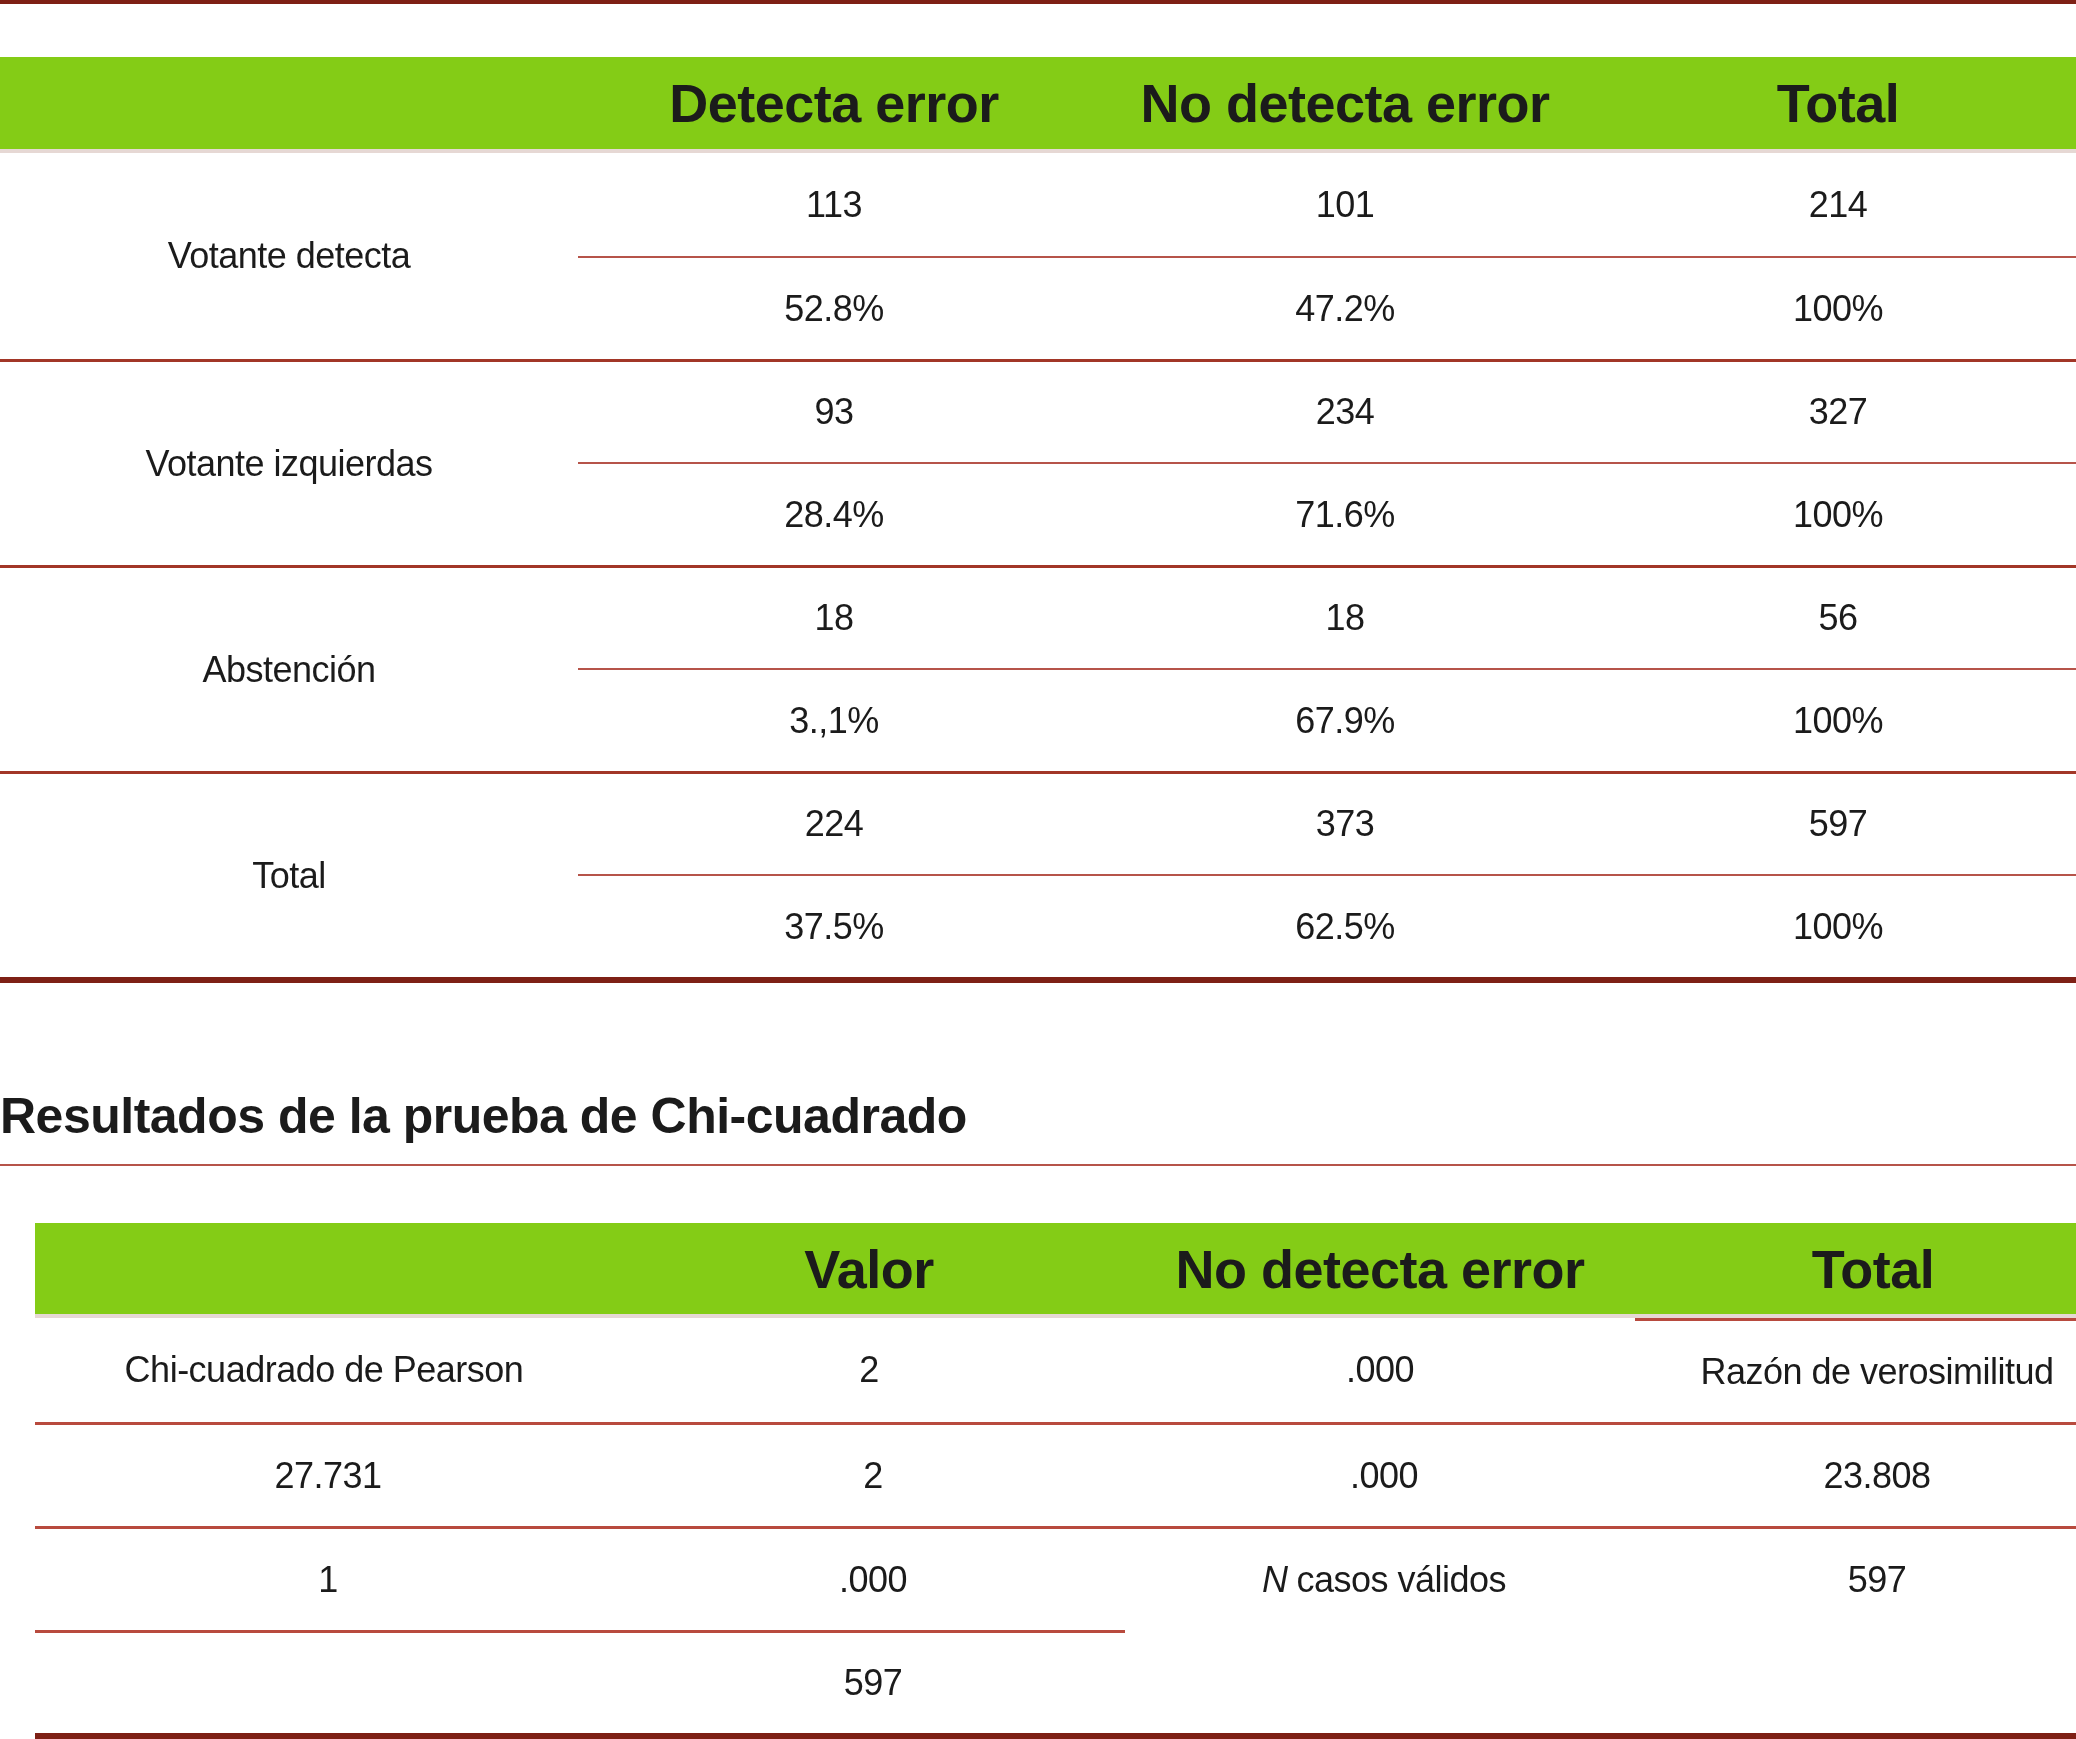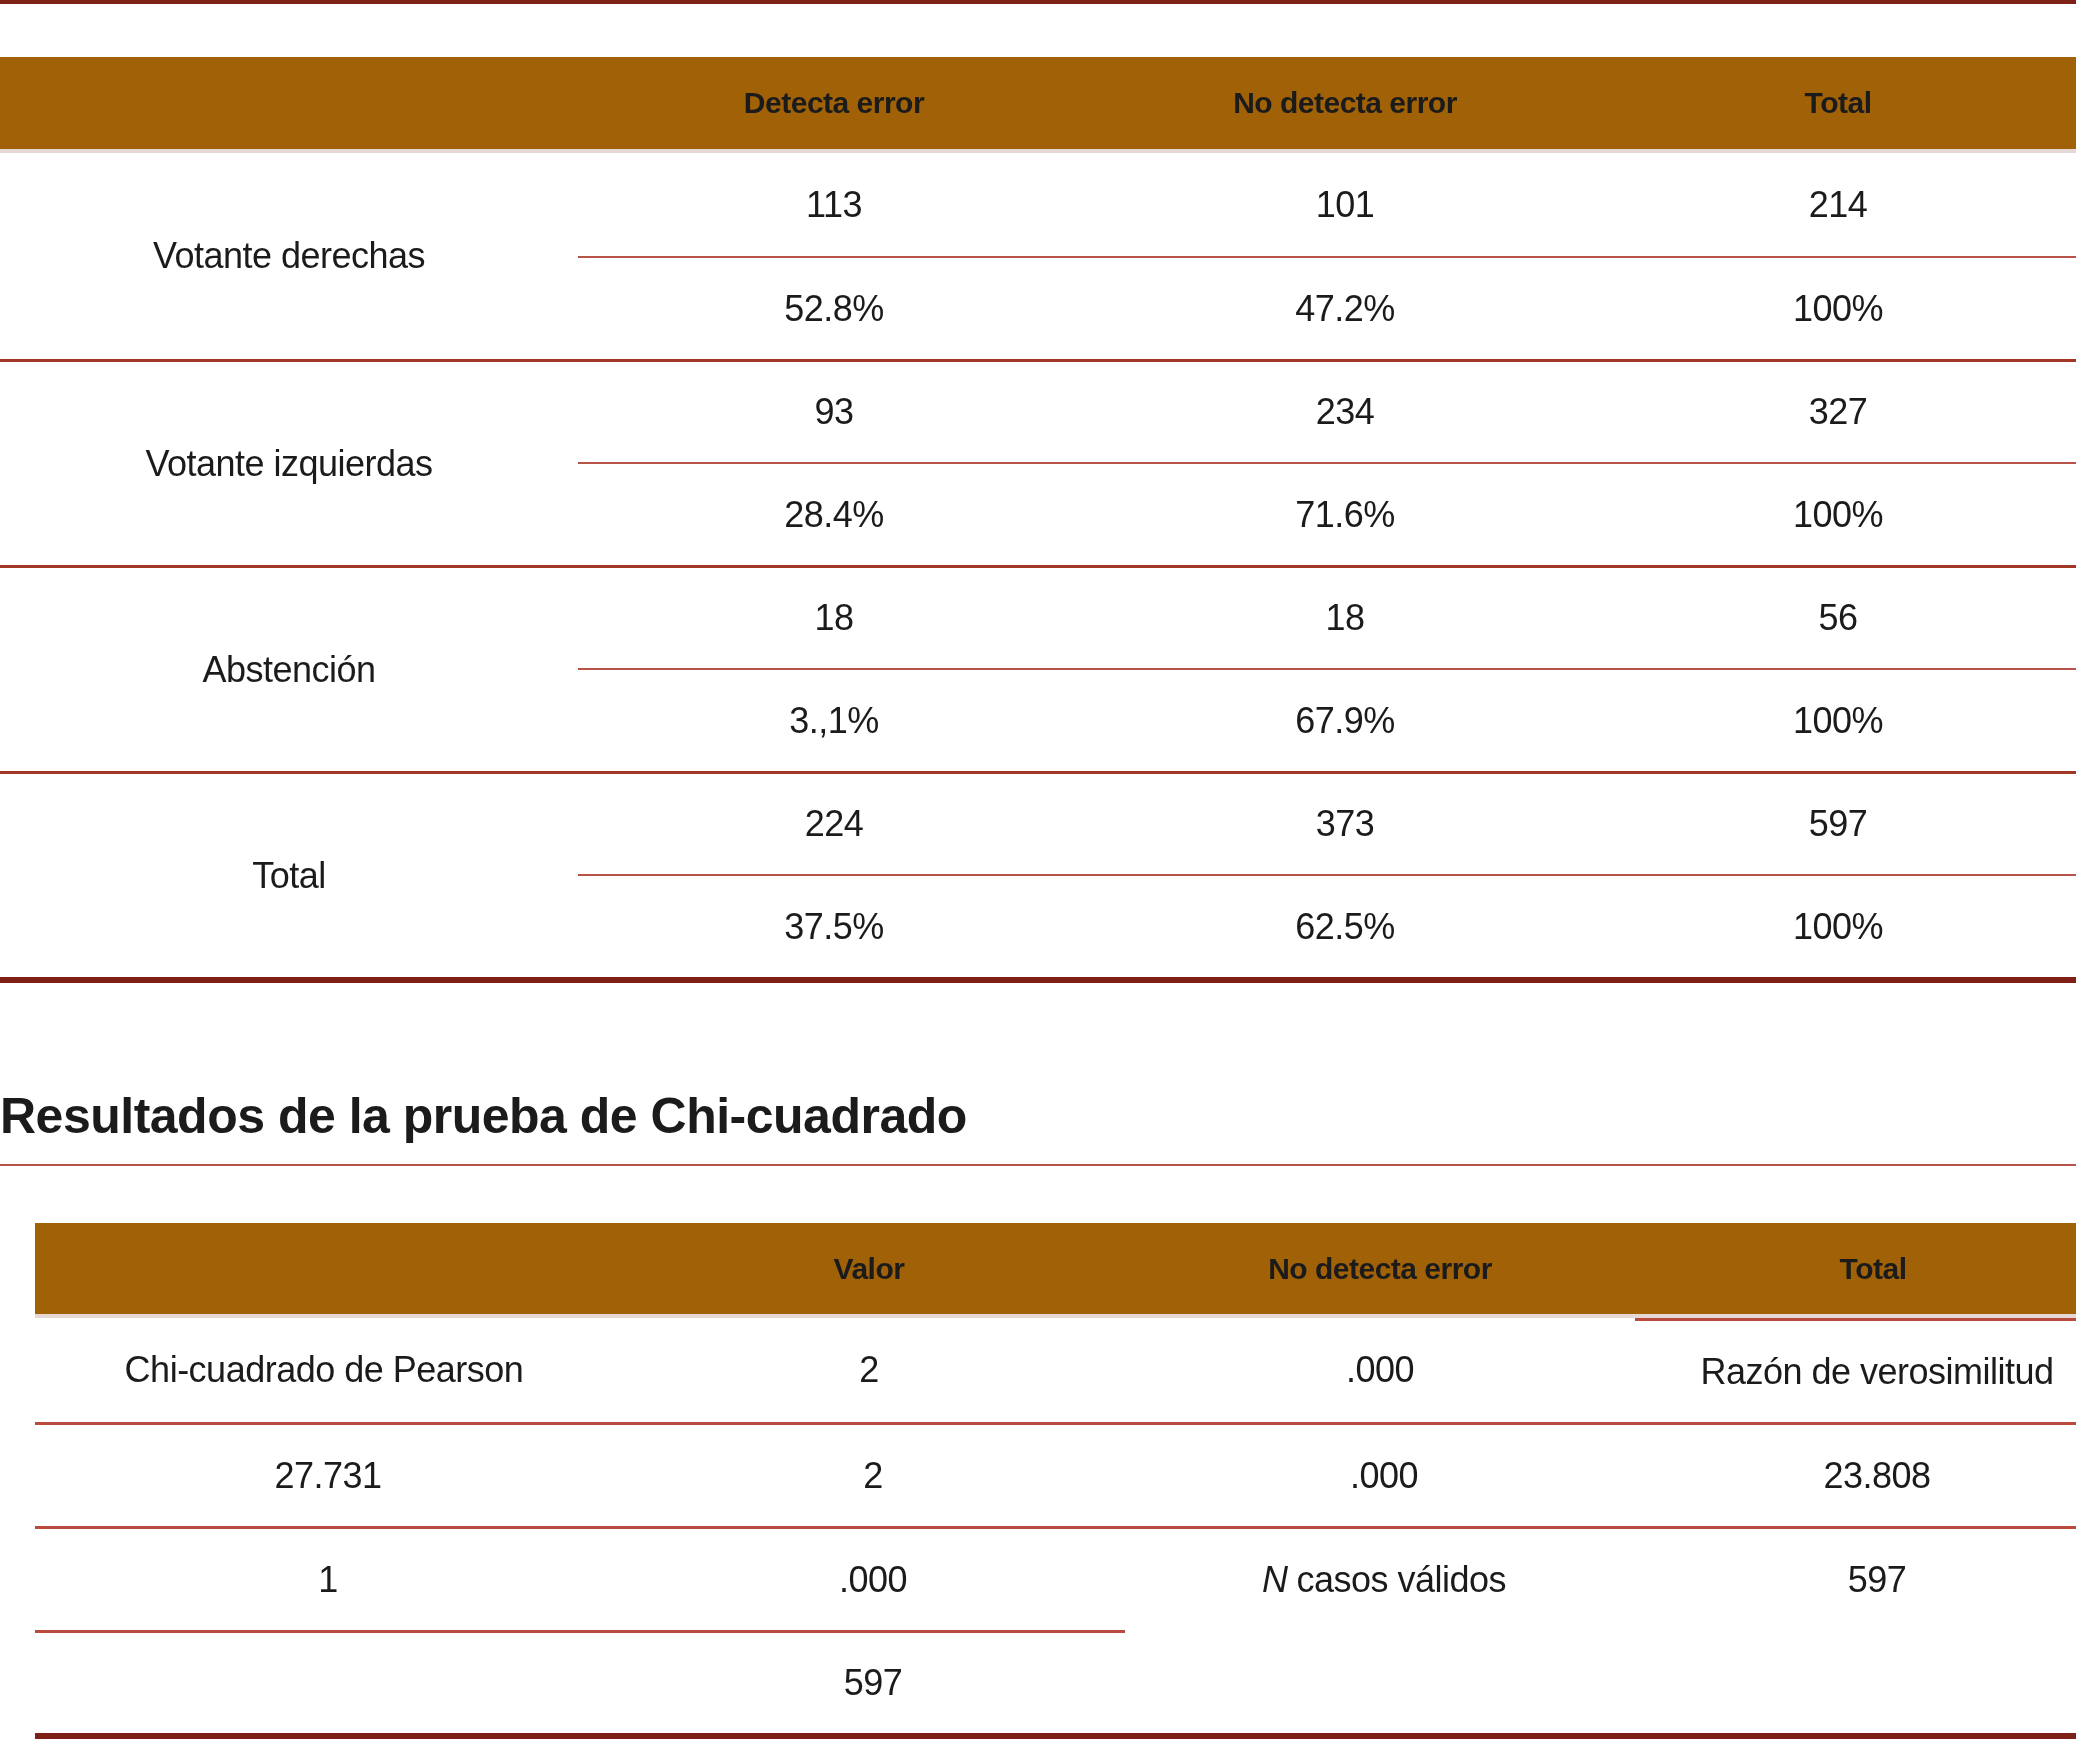--- a/index.html
+++ b/index.html
@@ -37,24 +37,24 @@
   }
   .cell {
     display: flex;
     align-items: center;
     justify-content: center;
     font-size: 36px;
     letter-spacing: -0.5px;
     text-align: center;
   }
   .head {
-    background: #a16207;
+    background: #84cc16;
     border-bottom: 4px solid #e6d8d4;
     font-weight: bold;
-    font-size: 30px;
+    font-size: 54px;
   }
 
   
   #crosstab {
     top: 57px;
     grid-template-rows: 96px repeat(8, 103px);
   }
   .rowspan2 { grid-row: span 2; }
   .bt-cat { border-top: 3px solid #a23627; }   
   .bt-mid { border-top: 2px solid #b6544a; }   
@@ -92,21 +92,21 @@
 
   <div class="top-rule"></div>
 
   <div class="tbl" id="crosstab">
 
     <div class="cell head"></div>
     <div class="cell head">Detecta error</div>
     <div class="cell head">No detecta error</div>
     <div class="cell head">Total</div>
 
-    <div class="cell rowspan2">Votante derechas</div>
+    <div class="cell rowspan2">Votante detecta</div>
     <div class="cell">113</div>
     <div class="cell">101</div>
     <div class="cell">214</div>
     <div class="cell bt-mid">52.8%</div>
     <div class="cell bt-mid">47.2%</div>
     <div class="cell bt-mid">100%</div>
 
     <div class="cell rowspan2 bt-cat">Votante izquierdas</div>
     <div class="cell bt-cat">93</div>
     <div class="cell bt-cat">234</div>

